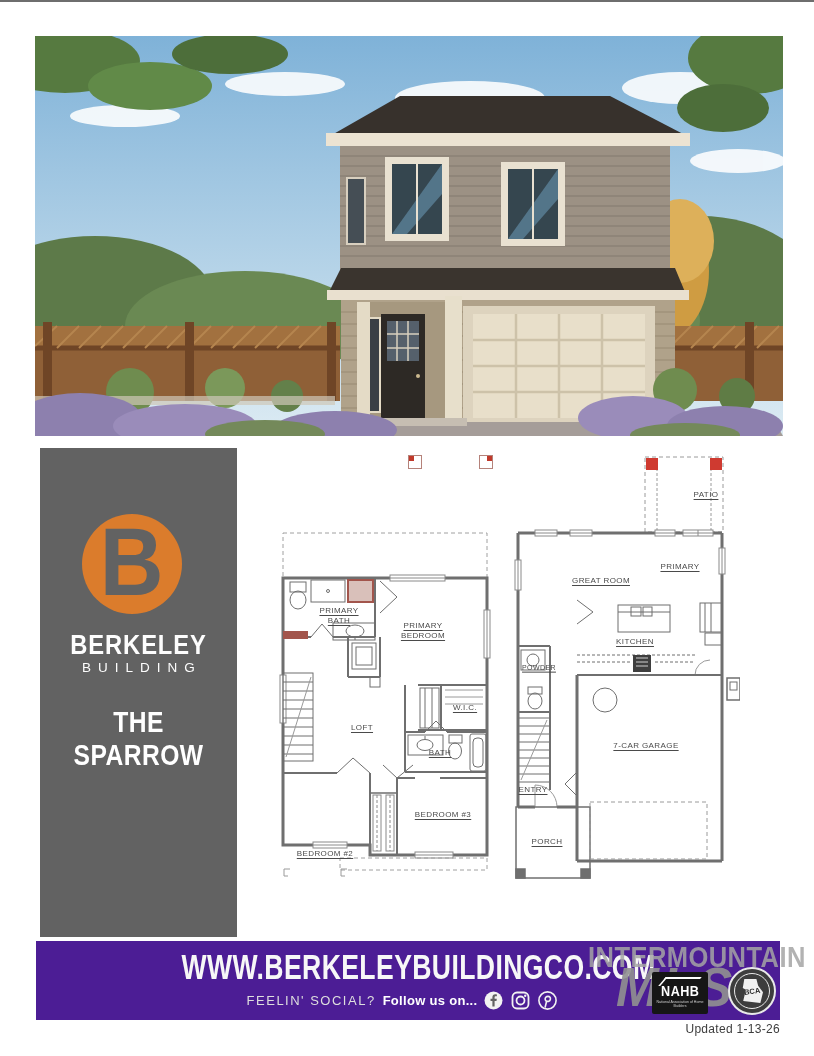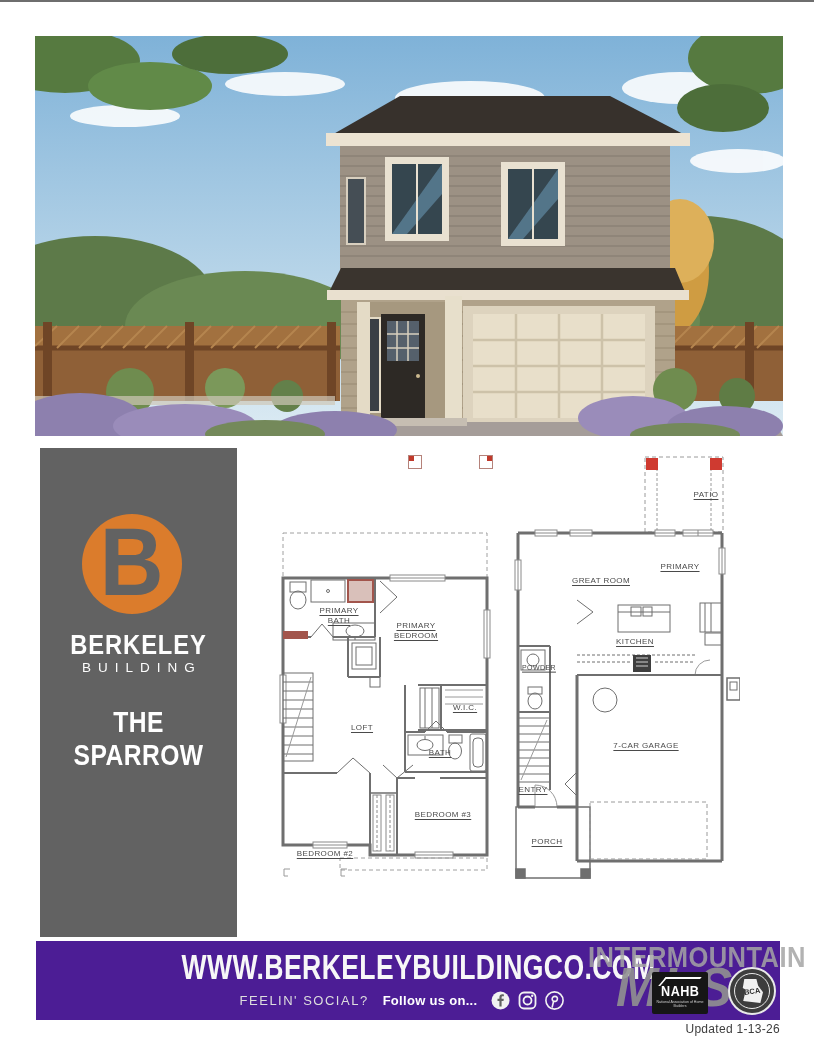--- a/index.html
+++ b/index.html
@@ -42,21 +42,21 @@
 
   .disclaimer{position:absolute;left:298px;top:906px;width:424px;text-align:center;
       font-size:8.7px;line-height:1.45;color:#4f4f4f;margin:0;}
 
   
   .footer-bar{position:absolute;left:36px;top:941px;width:744px;height:79px;background:#4c1d95;
       overflow:visible;}
   .website{position:absolute;left:76px;top:6px;width:580px;text-align:center;font-weight:700;
       font-size:35px;color:#f7f7f7;letter-spacing:.5px;transform:scaleX(.76);}
   .social-row{position:absolute;left:76px;top:50px;width:580px;text-align:center;color:#e9e9e9;
-      font-size:13px;display:flex;align-items:center;justify-content:center;gap:14px;}
+      font-size:13px;display:flex;align-items:center;justify-content:center;gap:7px;}
   .social-prefix{font-weight:300;letter-spacing:1.5px;color:#dedede;}
   .social-cta{font-weight:700;letter-spacing:.3px;color:#ffffff;}
   .social-icons{display:flex;gap:8px;align-items:center;}
   .social-icons svg{display:block;cursor:pointer;}
   .wm-top{position:absolute;left:552px;top:0px;font-weight:700;font-size:29px;color:#a5a5a5;
       opacity:.85;letter-spacing:.5px;transform:scaleX(.88);transform-origin:left top;
       white-space:nowrap;z-index:1;}
   .wm-mls{position:absolute;left:580px;top:13px;font-weight:700;font-style:italic;font-size:56px;
       color:#919191;opacity:.9;letter-spacing:4px;transform:scaleX(.92);transform-origin:left top;z-index:1;}
   .nahb{position:absolute;left:616px;top:31px;width:56px;height:42px;background:#161616;z-index:2;
@@ -302,21 +302,21 @@
         </g>
         <rect x="65" y="333" width="147" height="12" stroke-dasharray="4 3" stroke="#a0a0a0" stroke-width="1"></rect>
 
         <g stroke="#9a9a9a" stroke-width="1">
           <path d="M9,344 h6 M9,344 v7 M9,351 h4"></path>
             <path d="M66,344 h6 M66,344 v7 M66,351 h4"></path>
         </g>
       </g>
     </svg>
     <span class="room-label wrap" style="left:64px;top:91px;width:52px;">PRIMARY BATH</span>
-    <span class="room-label wrap" style="left:141px;top:106px;width:58px;">PRIMARY BEDROOM</span>
+    <span class="room-label wrap" style="left:148px;top:106px;width:58px;">PRIMARY BEDROOM</span>
     <span class="room-label" style="left:190px;top:183px;">W.I.C.</span>
     <span class="room-label" style="left:87px;top:203px;">LOFT</span>
     <span class="room-label" style="left:165px;top:228px;">BATH</span>
     <span class="room-label" style="left:50px;top:285px;margin-top:44px;">BEDROOM #2</span>
     <span class="room-label" style="left:168px;top:290px;">BEDROOM #3</span>
   </div>
 
   <div class="plan plan-main">
     <svg width="235" height="440" viewBox="0 0 235 440">
       <g fill="none" stroke="#6f6f6f">

